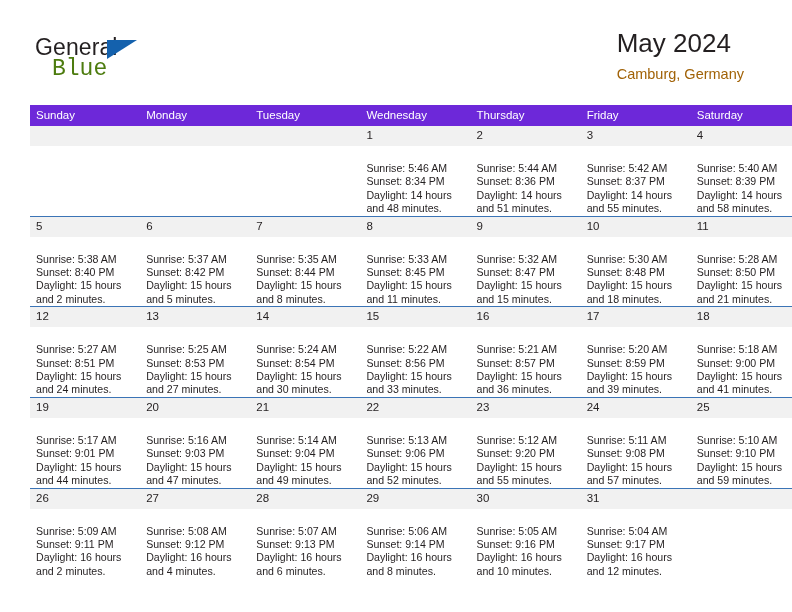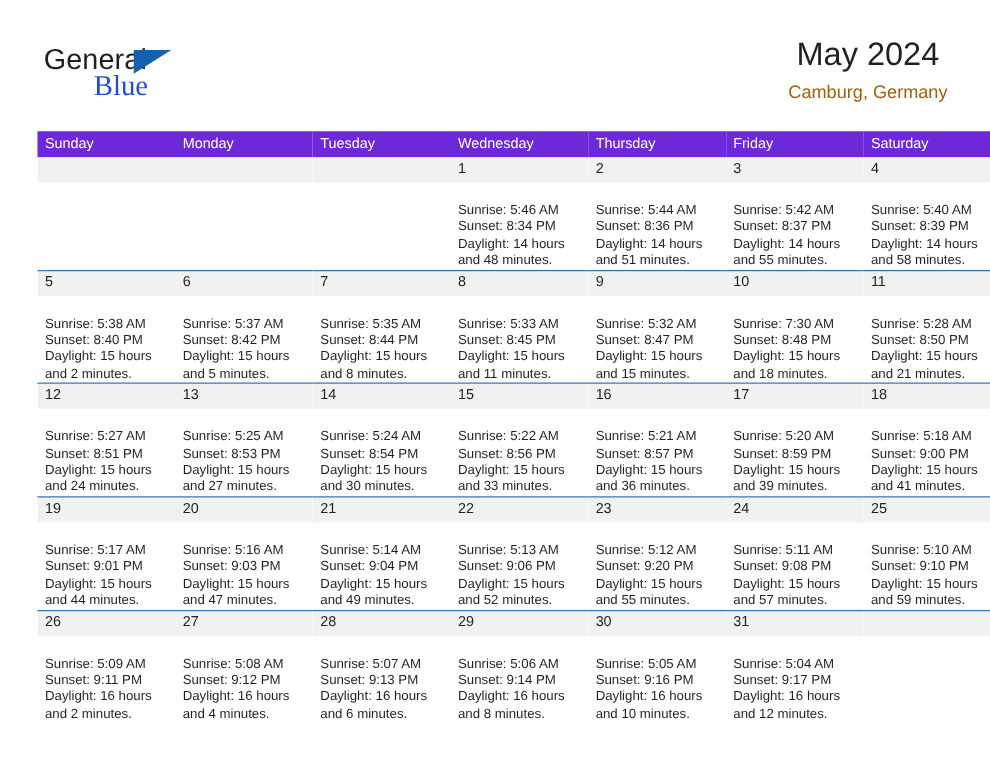--- a/index.html
+++ b/index.html
@@ -40,41 +40,41 @@
     position: absolute;
     left: 0;
     top: 0;
     font-size: 23px;
     letter-spacing: 0.1px;
     color: #231f20;
     font-family: "Liberation Sans", sans-serif;
   }
   .brand-blue {
     position: absolute;
-    left: 40px;
+    left: 17px;
     top: 22px;
     font-size: 23px;
-    color: #1d4ed8;
-    font-family: Liberation Serif, serif;
+    color: #4d7c0f;
+    font-family: Liberation Mono, monospace;
   }
   .brand-triangle {
     position: absolute;
     left: 72px;
     top: 6px;
     width: 0;
     height: 0;
     border-left: 30px solid #1461ad;
     border-bottom: 19px solid transparent;
   }
 
   .title-block {
     position: absolute;
-    right: 0;
+    right: 14px;
     top: 0;
-    text-align: center;
+    text-align: left;
   }
   .cal-title {
     font-size: 26px;
     color: #231f20;
     line-height: 30px;
     white-space: nowrap;
   }
   .cal-subtitle {
     font-size: 14.5px;
     color: #a16207;
@@ -279,21 +279,21 @@
             <div class="info">
               <div>Sunrise: 5:32 AM</div>
               <div>Sunset: 8:47 PM</div>
               <div>Daylight: 15 hours</div>
               <div>and 15 minutes.</div>
             </div>
           </td>
           <td>
             <div class="daynum">10</div>
             <div class="info">
-              <div>Sunrise: 7:30 AM</div>
+              <div>Sunrise: 5:30 AM</div>
               <div>Sunset: 8:48 PM</div>
               <div>Daylight: 15 hours</div>
               <div>and 18 minutes.</div>
             </div>
           </td>
           <td>
             <div class="daynum">11</div>
             <div class="info">
               <div>Sunrise: 5:28 AM</div>
               <div>Sunset: 8:50 PM</div>

